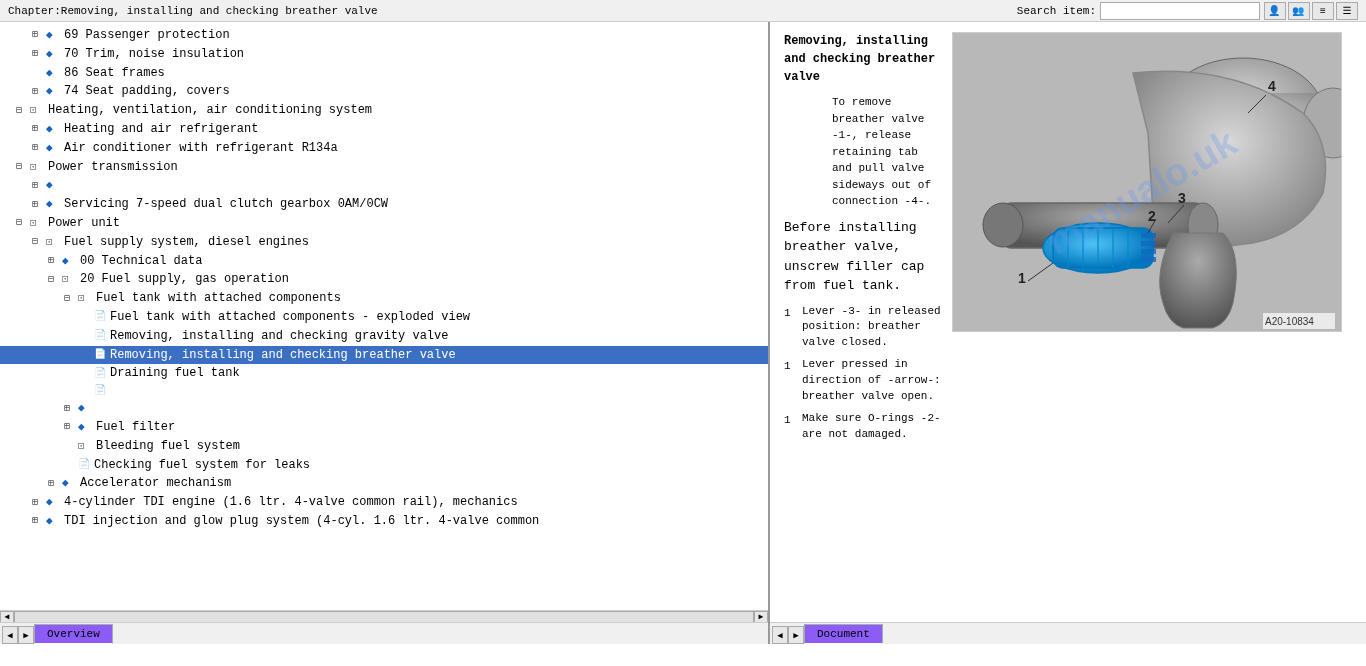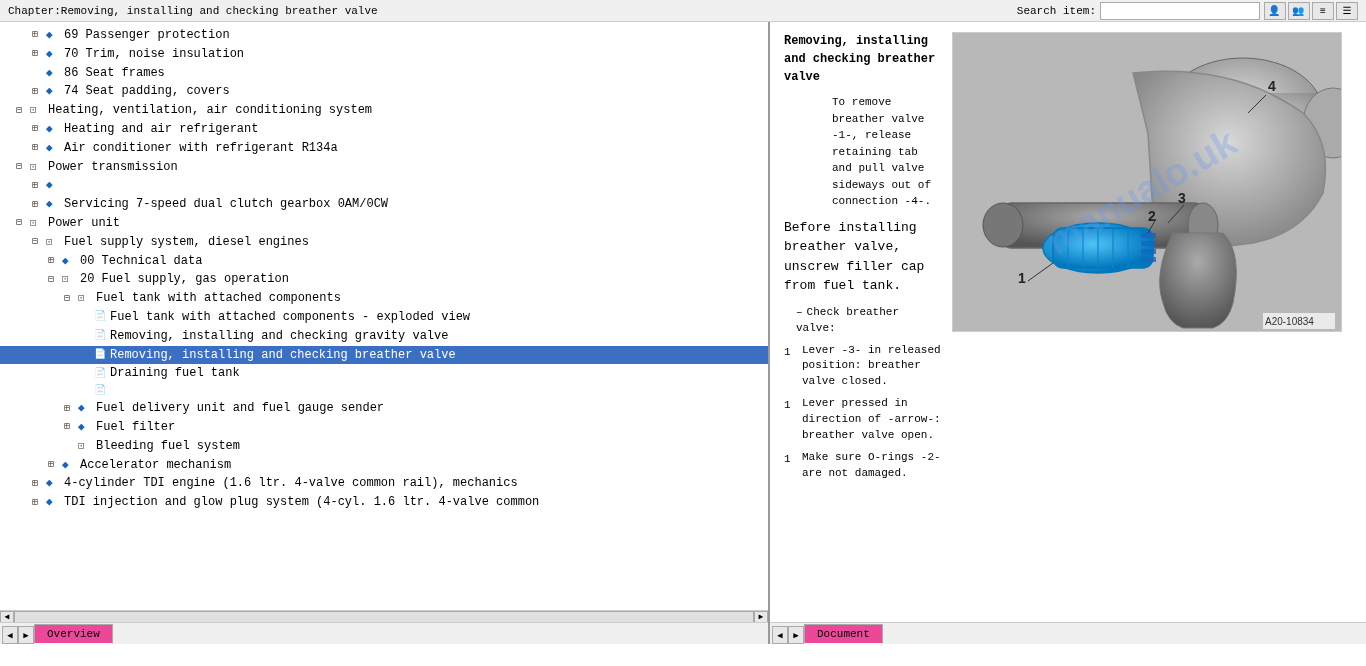--- a/index.html
+++ b/index.html
@@ -115,21 +115,21 @@
     .tab {
       padding: 2px 12px;
       background: #d8d8d8;
       border: 1px solid #aaa;
       border-bottom: none;
       font-size: 11px;
       cursor: pointer;
       height: 20px;
       display: flex; align-items: center;
     }
-    .tab.active { background: #ec4899; border-bottom: 1px solid #fff; }
+    .tab.active { background: #8b5cf6; border-bottom: 1px solid #fff; }
     .nav-btn {
       width: 16px; height: 18px;
       border: 1px solid #aaa;
       background: #e8e8e8;
       font-size: 9px;
       cursor: pointer;
       display: flex; align-items: center; justify-content: center;
     }
     .scroll-left { margin-left: 2px; }
     
@@ -373,33 +373,38 @@
         </div>
         <div class="tree-item">
           <span style="display:inline-block;width:80px;"></span>
           <span class="expand-icon" style="width:14px;display:inline-block;"></span>
           <span class="doc-icon doc"></span>
         </div>
         <div class="tree-item">
           <span style="display:inline-block;width:64px;"></span>
           <span class="expand-icon" style="color:#555;font-size:10px;">⊞</span>
           <span class="node-icon blue-diamond"></span>
-          <span>Fuel delivery unit and fuel gauge sender</span>
         </div>
         <div class="tree-item">
           <span style="display:inline-block;width:64px;"></span>
           <span class="expand-icon" style="color:#555;font-size:10px;">⊞</span>
           <span class="node-icon blue-diamond"></span>
           <span>Fuel filter</span>
         </div>
         <div class="tree-item">
           <span style="display:inline-block;width:64px;"></span>
           <span class="expand-icon" style="width:14px;display:inline-block;"></span>
           <span class="node-icon folder-open"></span>
           <span>Bleeding fuel system</span>
+        </div>
+        <div class="tree-item">
+          <span style="display:inline-block;width:64px;"></span>
+          <span class="expand-icon" style="width:14px;display:inline-block;"></span>
+          <span class="doc-icon doc"></span>
+          <span>Checking fuel system for leaks</span>
         </div>
         <div class="tree-item">
           <span style="display:inline-block;width:48px;"></span>
           <span class="expand-icon" style="color:#555;font-size:10px;">⊞</span>
           <span class="node-icon blue-diamond"></span>
           <span>Accelerator mechanism</span>
         </div>
         <div class="tree-item">
           <span style="display:inline-block;width:32px;"></span>
           <span class="expand-icon" style="color:#555;font-size:10px;">⊞</span>
@@ -430,21 +435,20 @@
   <div id="right-panel">
     <div id="doc-content">
 
       <div id="text-content">
         <h3>Removing, installing and checking breather valve</h3>
 
         <p style="font-size:11px;line-height:1.5;margin-bottom:8px;margin-left:48px;">To remove breather valve -1-, release retaining tab and pull valve sideways out of connection -4-.</p>
 
         <p style="font-size:13px;line-height:1.5;margin-bottom:8px;">Before installing breather valve, unscrew filler cap from fuel tank.</p>
 
-        <div class="dash-item">Check breather valve:</div>
 
         <div class="step-row">
           <span class="step-num">1</span>
           <span class="step-text">Lever -3- in released position: breather valve closed.</span>
         </div>
 
         <div class="step-row">
           <span class="step-num">1</span>
           <span class="step-text">Lever pressed in direction of -arrow-: breather valve open.</span>
         </div>

